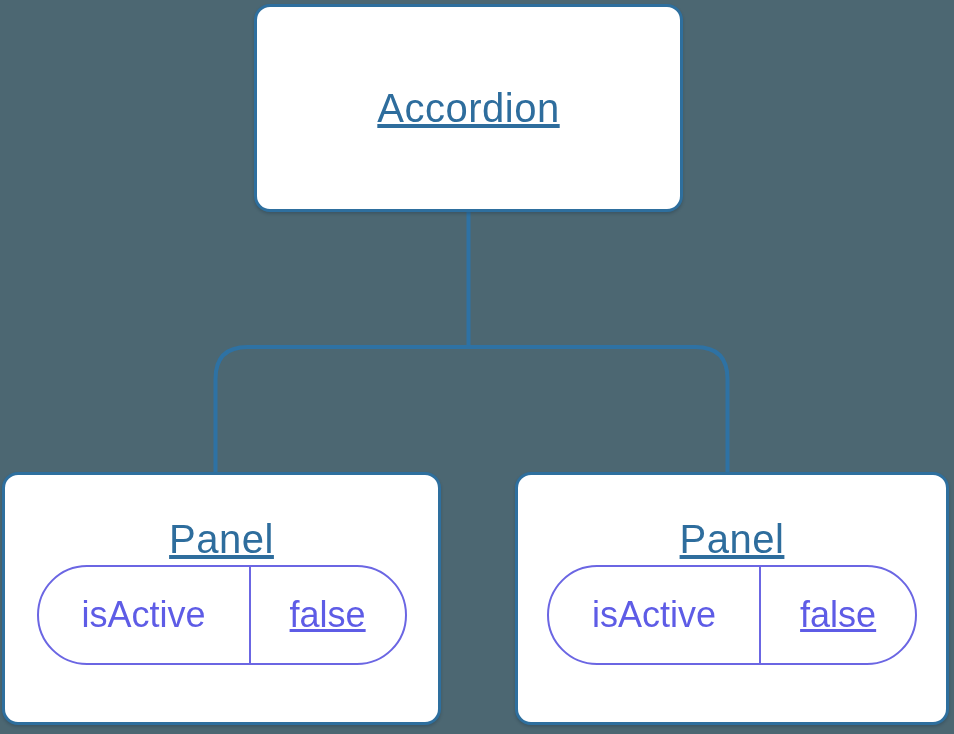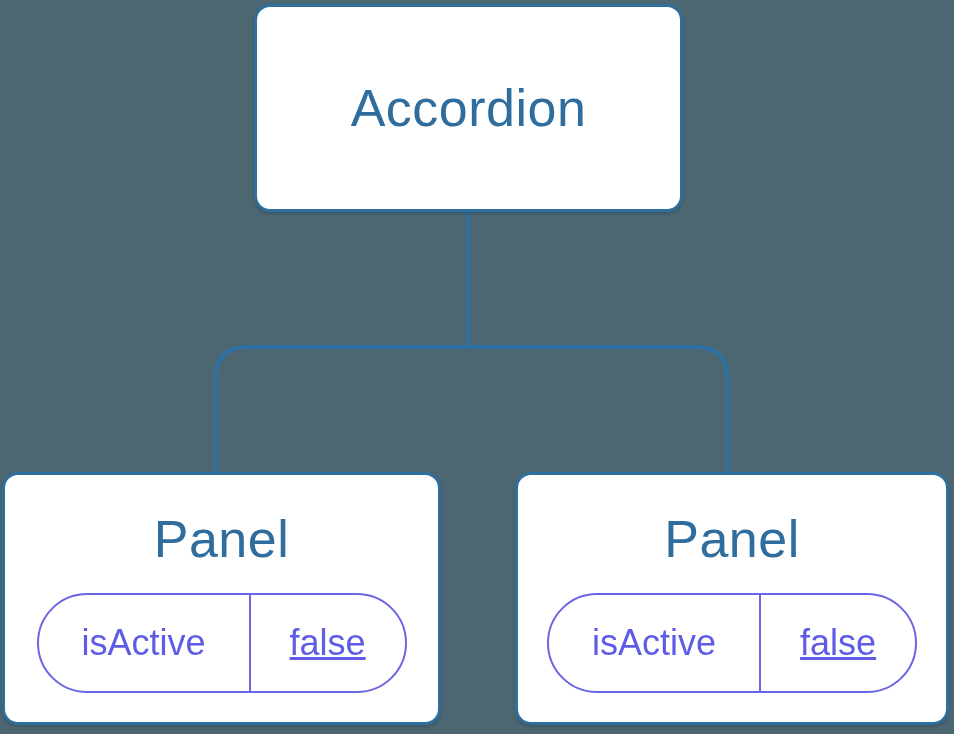--- a/index.html
+++ b/index.html
@@ -39,41 +39,41 @@
     box-shadow: 0 2px 3px rgba(20, 40, 55, 0.25);
   }
   .root-node {
     left: 254px; top: 4px;
     width: 429px; height: 208px;
     display: flex;
     align-items: center;
     justify-content: center;
   }
   .node-title {
-    font-size: 52px;
+    font-size: 40px;
     font-weight: 500;
     color: var(--title-text);
     letter-spacing: 0.5px;
+    text-decoration: underline;
   }
   .panel-node {
     top: 472px;
     height: 253px;
     padding-top: 38px;
     display: flex;
     flex-direction: column;
     align-items: center;
   }
   .panel-left  { left: 2px;   width: 439px; }
   .panel-right { left: 515px; width: 434px; }
   .panel-node .node-title {
     line-height: 52px;
     height: 52px;
   }
   .state-pill {
-    margin-top: 28px;
     width: 370px;
     height: 100px;
     border: 2.5px solid var(--state-border);
     border-radius: 50px;
     display: flex;
     overflow: hidden;
     background: var(--node-fill);
   }
   .state-cell {
     display: flex;

